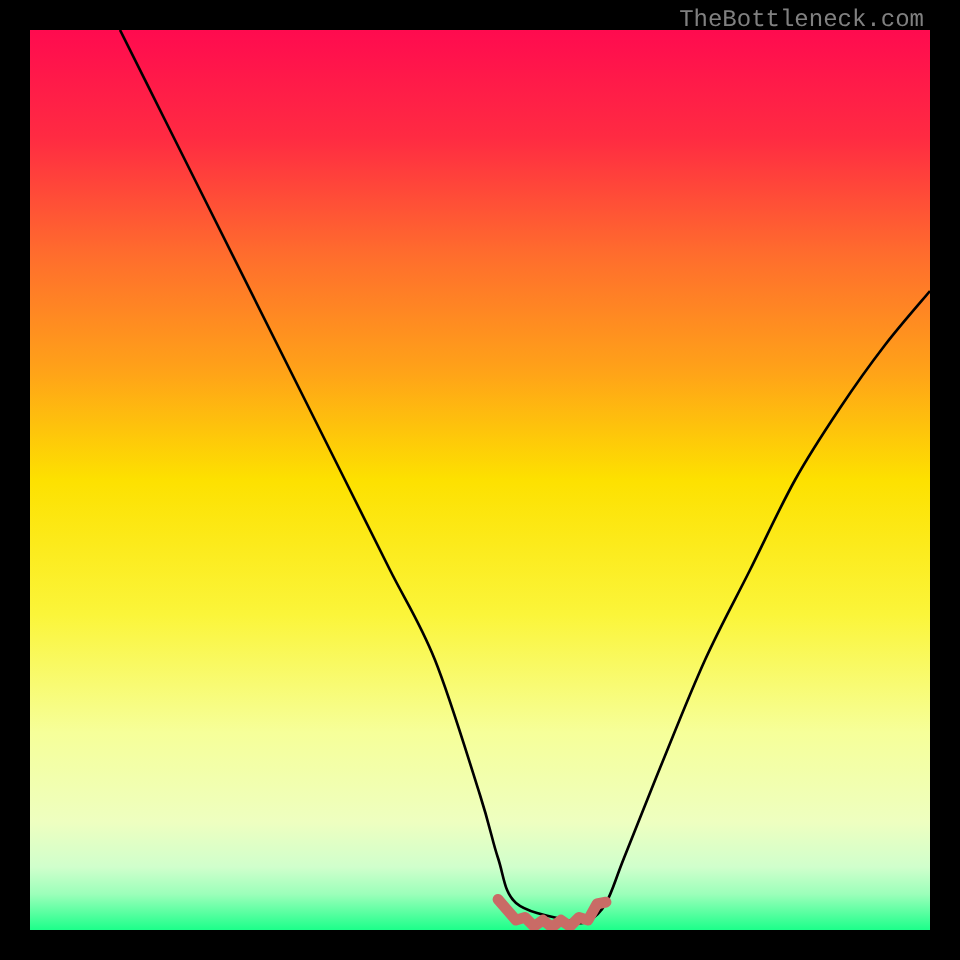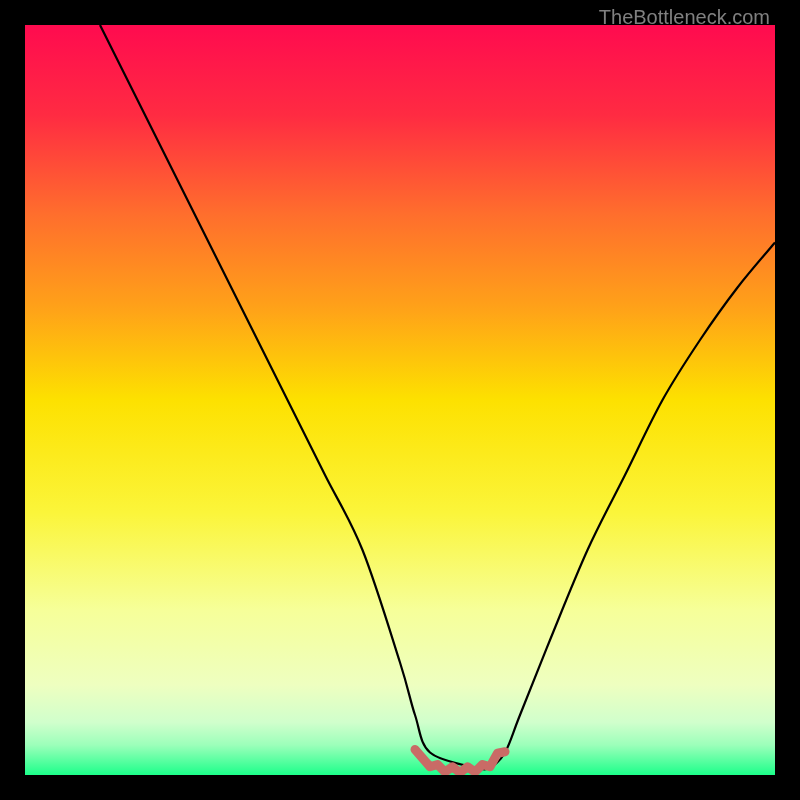--- a/index.html
+++ b/index.html
@@ -9,20 +9,21 @@
   width: 800px;
   height: 800px;
   overflow: hidden;
   font-family: Arial, Helvetica, sans-serif;
 }
 .chart-container {
   position: relative;
   width: 800px;
   height: 659px;
   background: #000;
+  font-family: Liberation Mono, monospace;
 }
 .plot-area {
   position: absolute;
   left: 25px;
   top: 25px;
   width: 750px;
   height: 750px;
 }
 .gradient-bg {
   position: absolute;

